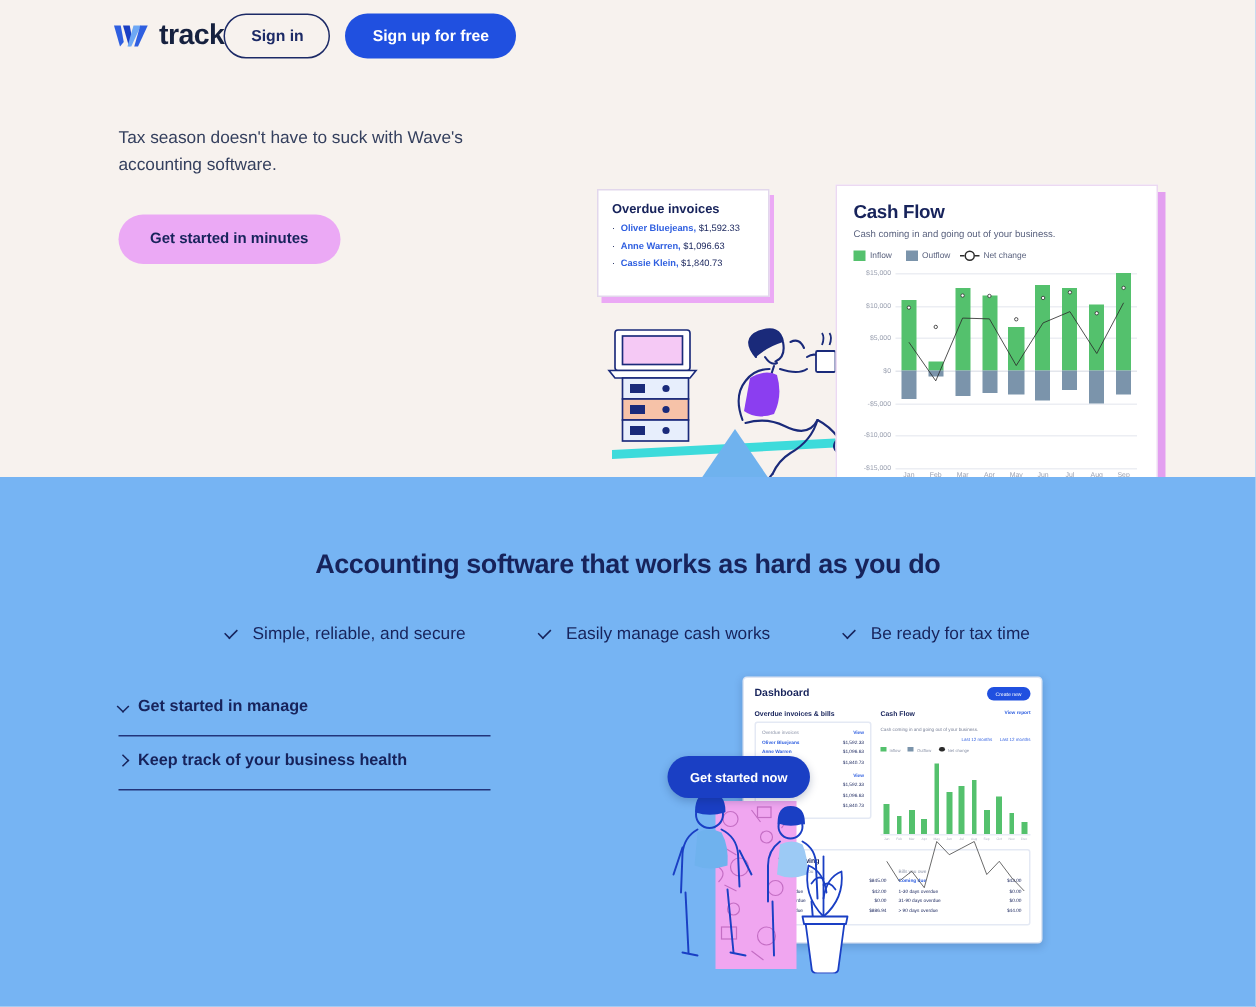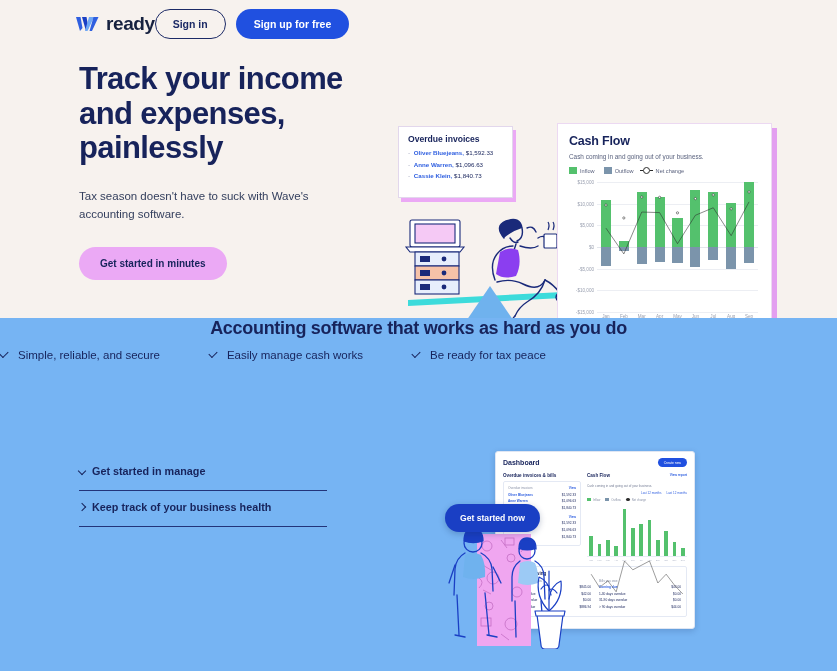--- a/index.html
+++ b/index.html
@@ -148,25 +148,25 @@
   .xlab {
     flex:1; text-align:center; font-size:4.6px; color:#9aa0b0; line-height:1.45;
   }
 
   
   .blue {
     width:837px; height:353px; background:#76b4f3;
     position:relative; overflow:hidden;
   }
   .blue-h2 {
-    text-align:center; 
+    text-align:center; padding-top:48px;
     font-size:18px; font-weight:bold; letter-spacing:-0.3px; color:#17235b;
   }
   .feat-row {
-    margin-top:10px; display:flex; gap:49px;
+    margin-top:30px; display:flex; justify-content:center; gap:49px;
   }
   .feat {
     display:flex; align-items:center; gap:10px;
     font-size:11.5px; color:#17235b;
   }
   .tick {
     display:inline-block; width:8px; height:5px;
     border-left:1.3px solid #17235b; border-bottom:1.3px solid #17235b;
     transform:rotate(-45deg); margin-bottom:3px;
   }
@@ -248,32 +248,31 @@
 <body>
 
 <div class="nav">
   <div class="logo-wrap">
     <svg class="logo-mark" viewBox="0 0 26 18">
       <path d="M1 2 L5.5 2 L7.5 13 L5 16 L1 2 Z" fill="#2f5fe0"></path>
       <path d="M7 2 L11.5 2 L13.5 13 L11 16 L7 2 Z" fill="#1a3fc4"></path>
       <path d="M14 2 L19 2 L12.5 16 L10 16 Z" fill="#6ea8f5"></path>
       <path d="M18.5 2 L23.5 2 L17 16 L14.5 16 Z" fill="#2f5fe0"></path>
     </svg>
-    <span class="logo-text">ready</span>
+    <span class="logo-text">track</span>
   </div>
 
 
   <button class="btn-signin">Sign in</button>
   <button class="btn-signup">Sign up for free</button>
 </div>
 
 <div class="hero">
 
   <div class="hero-left">
-    <h1 class="hero-h1">Track your income and expenses, painlessly</h1>
     <p class="hero-sub">Tax season doesn't have to suck with Wave's accounting software.</p>
     <button class="hero-cta">Get started in minutes</button>
   </div>
 
   <div class="ov-card">
     <div class="ov-title">Overdue invoices</div>
     <div class="ov-list">
       <div class="ov-row">
         <span class="ov-dot">·</span>
         <span class="ov-name">Oliver Bluejeans,</span>
@@ -448,21 +447,21 @@
     <div class="feat">
       <i class="tick"></i>
       <span>Simple, reliable, and secure</span>
     </div>
     <div class="feat">
       <i class="tick"></i>
       <span>Easily manage cash works</span>
     </div>
     <div class="feat">
       <i class="tick"></i>
-      <span>Be ready for tax peace</span>
+      <span>Be ready for tax time</span>
     </div>
   </div>
 
   <div class="acc">
     <div class="acc-item">
       <div class="acc-head">
         <i class="acc-arrow-d"></i>
         <span>Get started in manage</span>
       </div>
       <div class="acc-div"></div>

